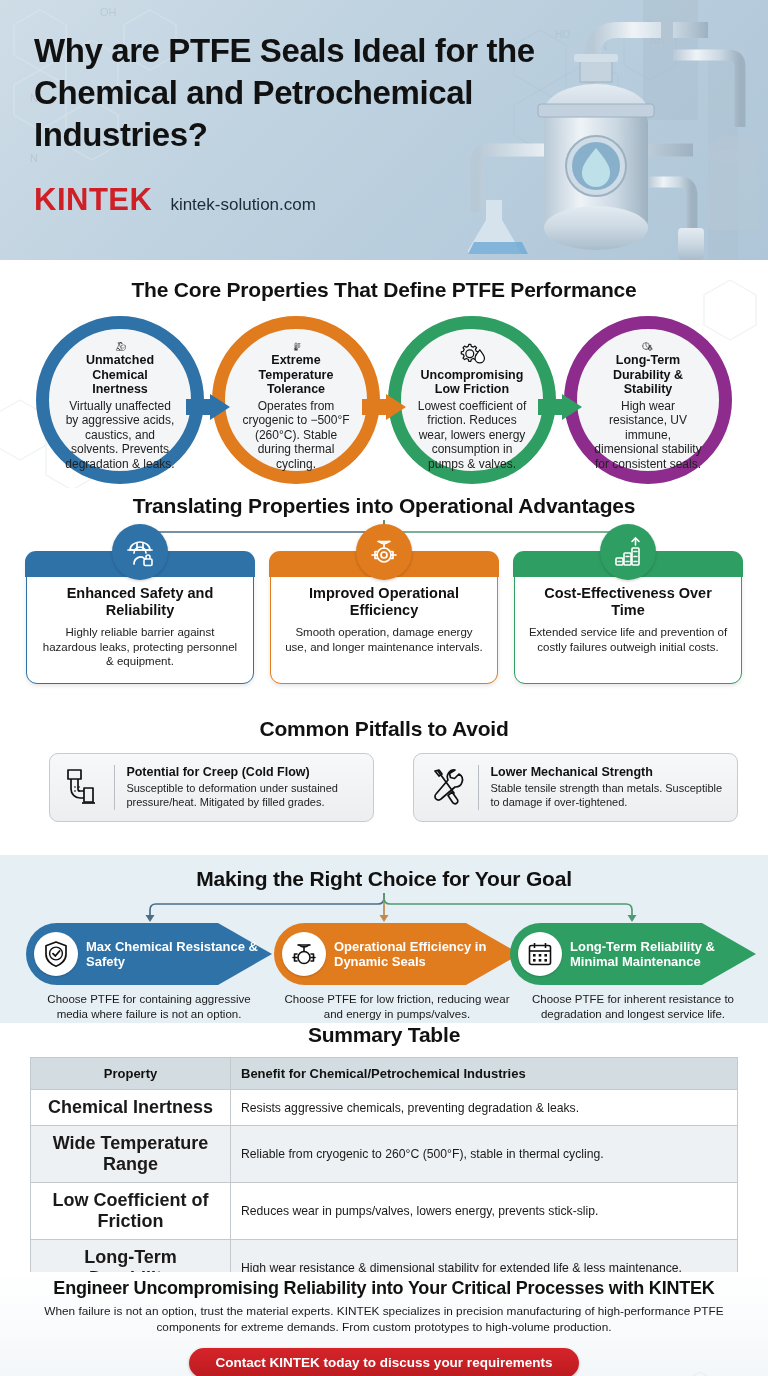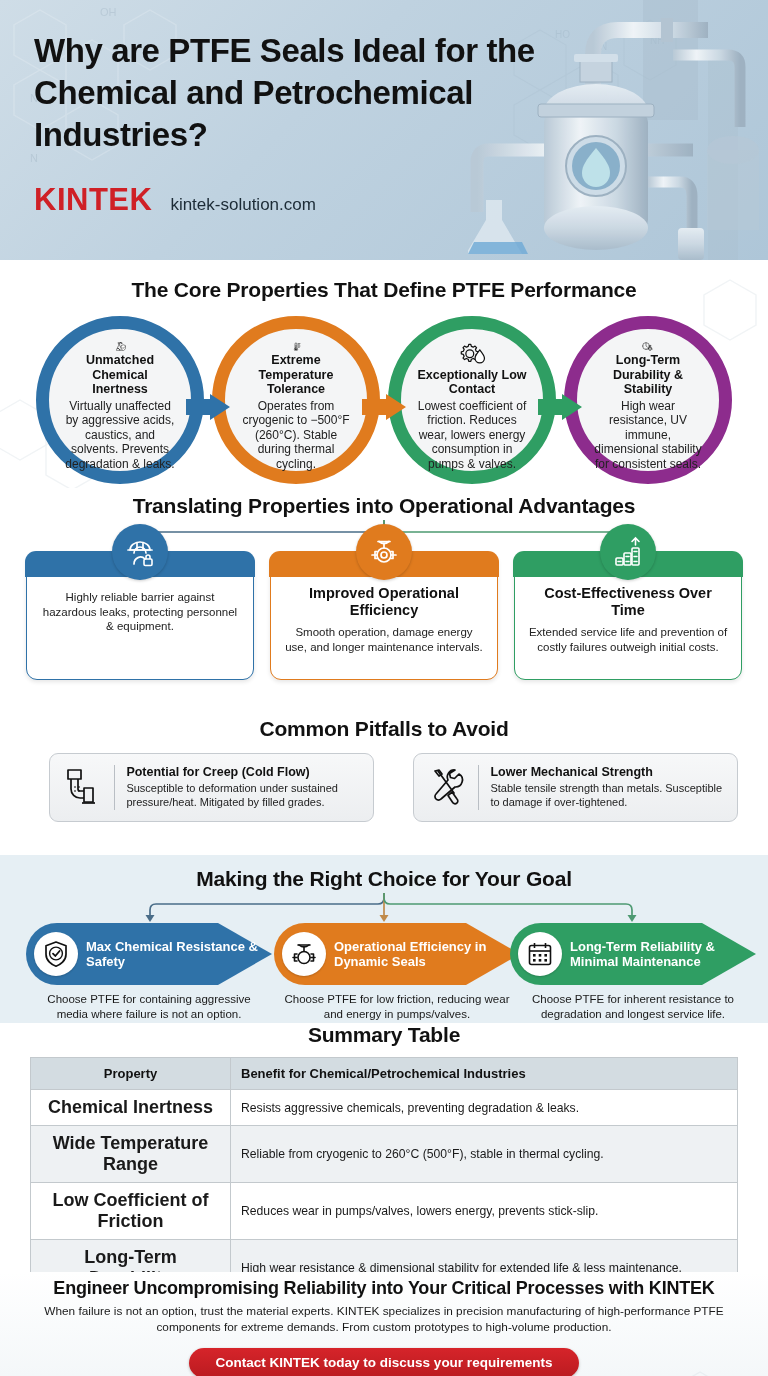--- a/index.html
+++ b/index.html
@@ -277,21 +277,21 @@
       </div>
 
       <div class="circ c3">
         <svg class="ic" viewBox="0 0 38 30">
           <g fill="none" stroke="#111" stroke-width="1.6" stroke-linejoin="round">
             <path d="M15 3 l2.6 0 l.7 2.6 l2.4 1 l2.3 -1.4 l1.9 1.9 l-1.4 2.3 l1 2.4 l2.6 .7 l0 2.6 l-2.6 .7 l-1 2.4 l1.4 2.3 l-1.9 1.9 l-2.3 -1.4 l-2.4 1 l-.7 2.6 l-2.6 0 l-.7 -2.6 l-2.4 -1 l-2.3 1.4 l-1.9 -1.9 l1.4 -2.3 l-1 -2.4 l-2.6 -.7 l0 -2.6 l2.6 -.7 l1 -2.4 l-1.4 -2.3 l1.9 -1.9 l2.3 1.4 l2.4 -1z"></path>
             <circle cx="16.3" cy="15" r="5"></circle>
           </g>
           <path d="M29 10 c4 5 6 8 6 10.6 a6 6 0 0 1 -12 0 C23 18 25 15 29 10z" fill="#fff" stroke="#111" stroke-width="1.6" stroke-linejoin="round"></path>
         </svg>
-        <div class="ct">Exceptionally Low Contact</div>
+        <div class="ct">Uncompromising Low Friction</div>
         <div class="cd">Lowest coefficient of friction. Reduces wear, lowers energy consumption in pumps &amp; valves.</div>
       </div>
 
       <div class="circ c4">
         <svg class="ic" viewBox="0 0 36 30">
           <g fill="none" stroke="#111" stroke-width="1.6" stroke-linecap="round">
             <circle cx="13" cy="13" r="11"></circle>
             <path d="M13 6.5 V13 l4.5 3.5"></path>
             <path d="M13 2.6 v1.6 M24 13 h-1.6 M13 24 v-1.6 M2 13 h1.6"></path>
           </g>
@@ -347,20 +347,21 @@
               <path d="M13 6.5 v7 M19 6.5 v7"></path>
               <path d="M10 17 a6 6 0 0 1 12 0"></path>
               <path d="M10 28 a6.5 7 0 0 1 11 -5"></path>
             </g>
             <g fill="none" stroke="#fff" stroke-width="1.6">
               <rect x="20" y="23" width="8" height="6.5" rx="1.2"></rect>
               <path d="M22 23 v-2 a2 2 0 0 1 4 0 v2"></path>
             </g>
           </svg>
         </div>
+        <div class="at">Enhanced Safety and Reliability</div>
         <div class="ad">Highly reliable barrier against hazardous leaks, protecting personnel &amp; equipment.</div>
       </div>
 
       <div class="advcard orange">
         <div class="bar"></div>
         <div class="advbadge">
           <svg width="32" height="32" viewBox="0 0 32 32">
             <g fill="none" stroke="#fff" stroke-width="1.7" stroke-linecap="round" stroke-linejoin="round">
               <circle cx="16" cy="19" r="7"></circle>
               <path d="M16 12 V7"></path>

